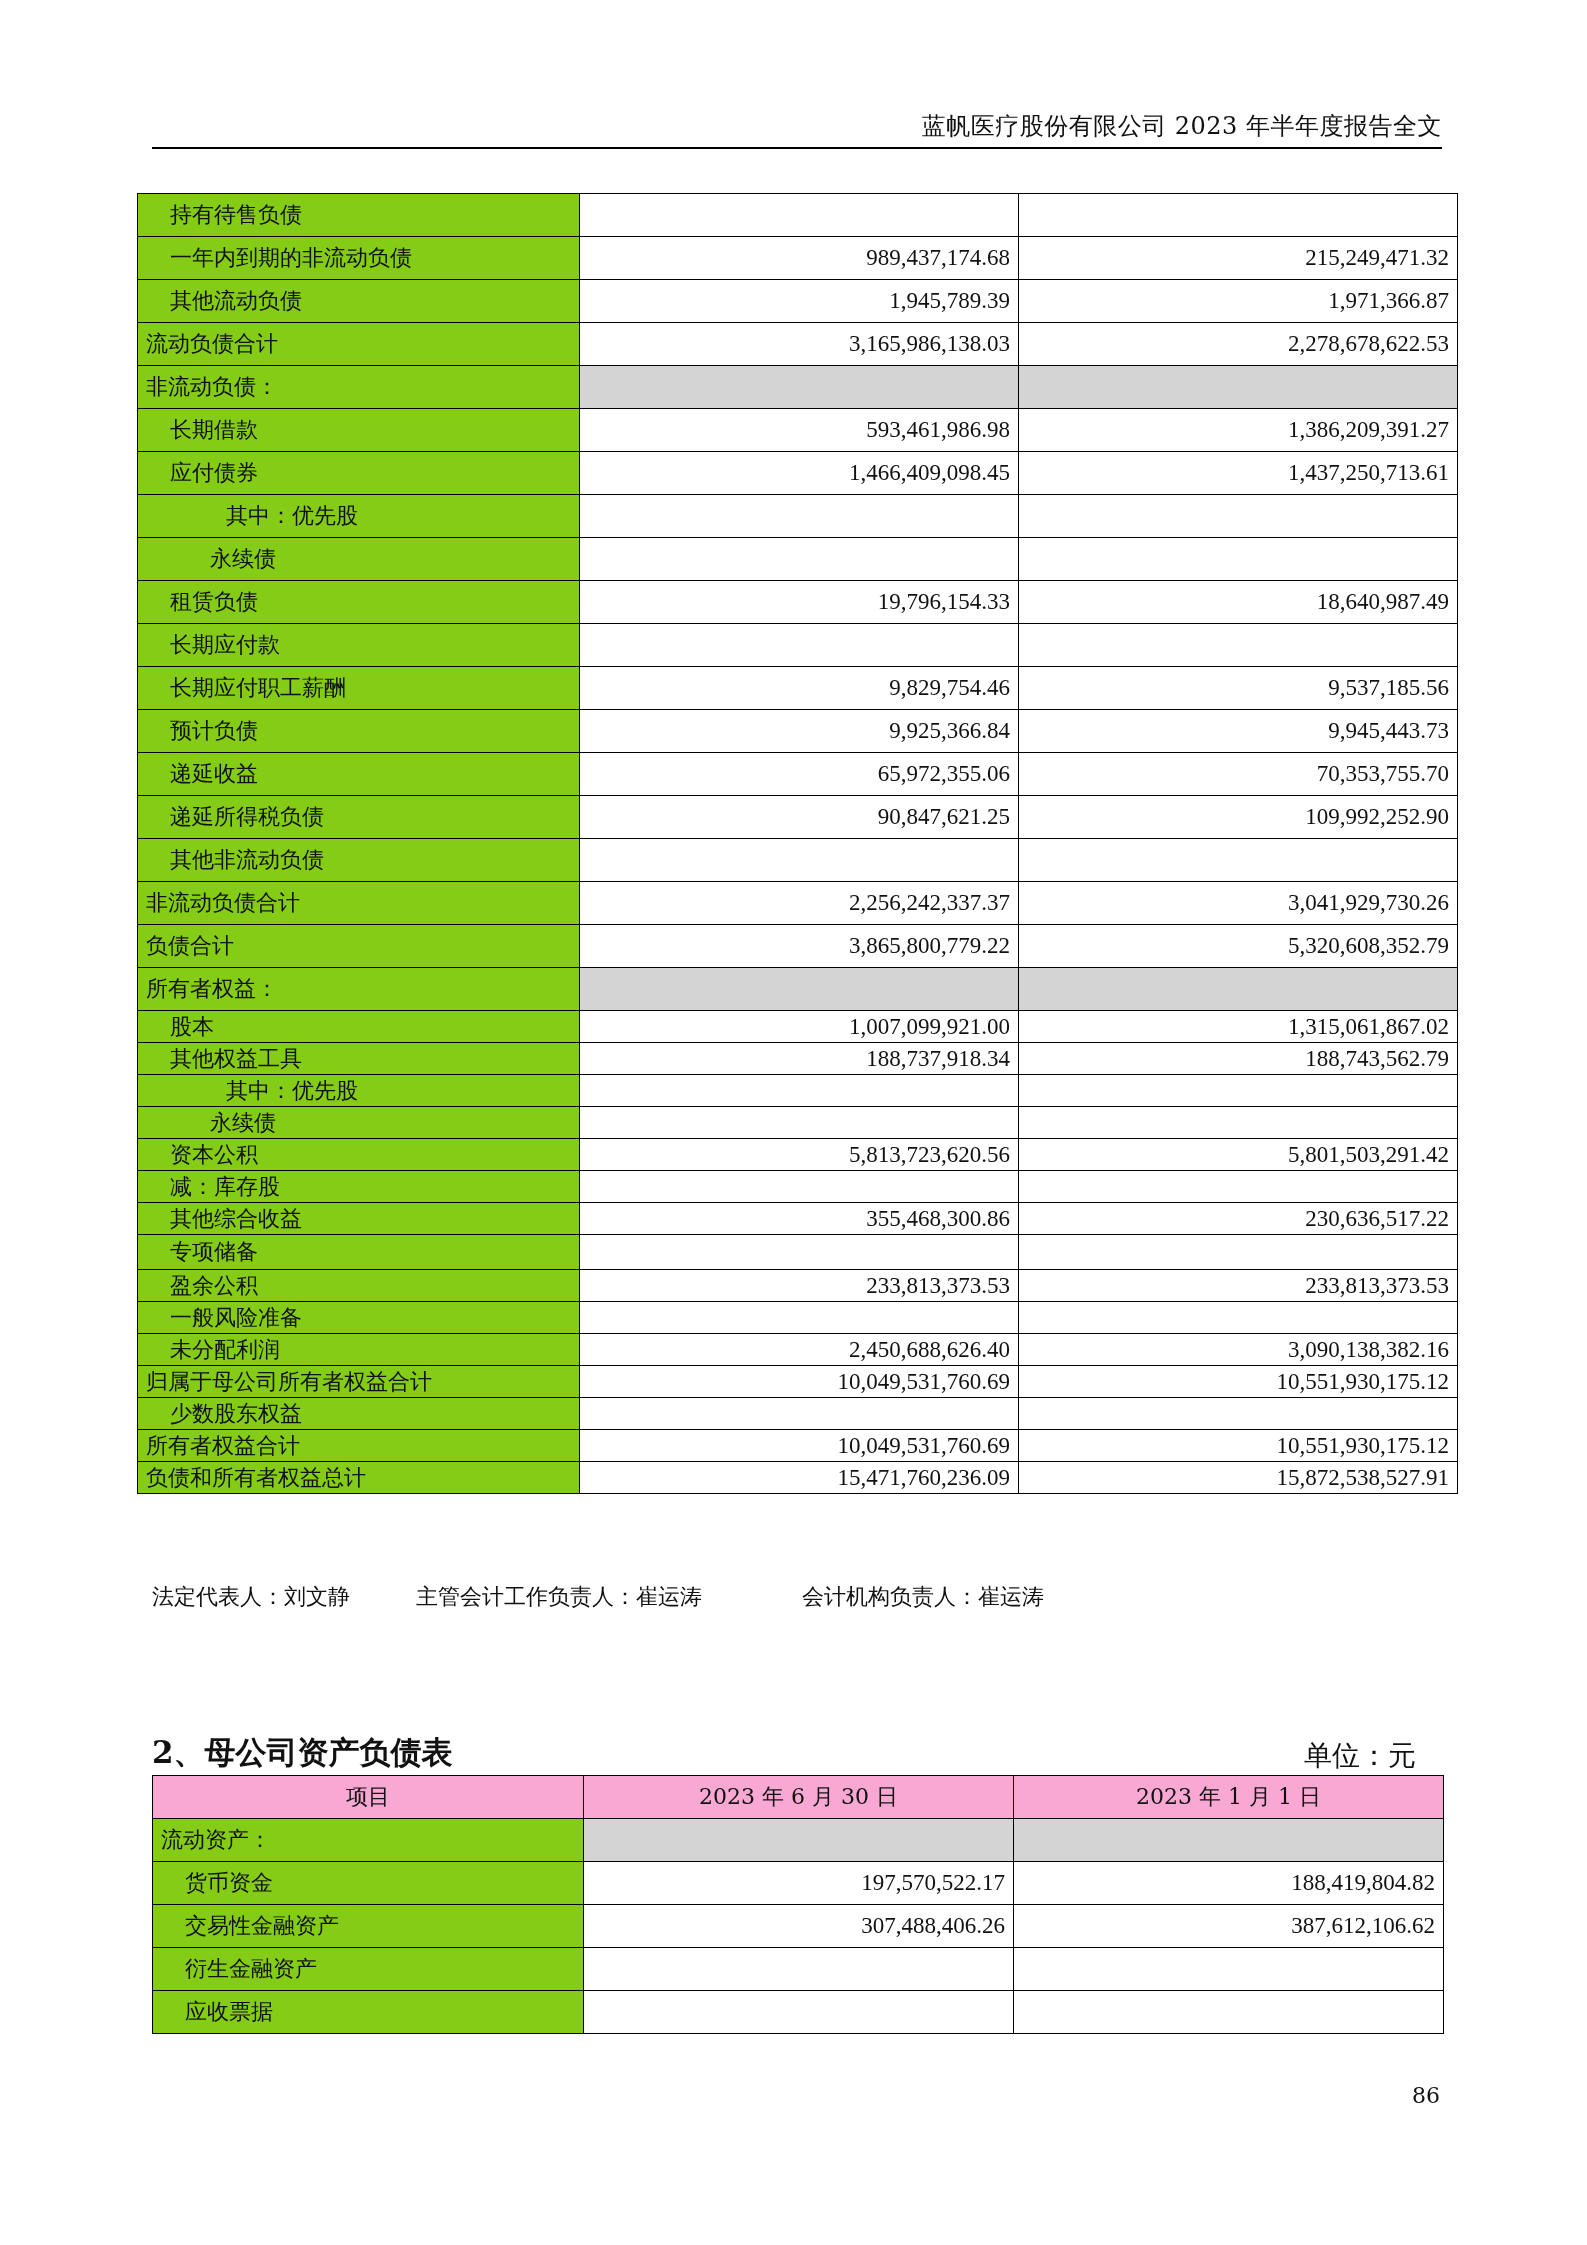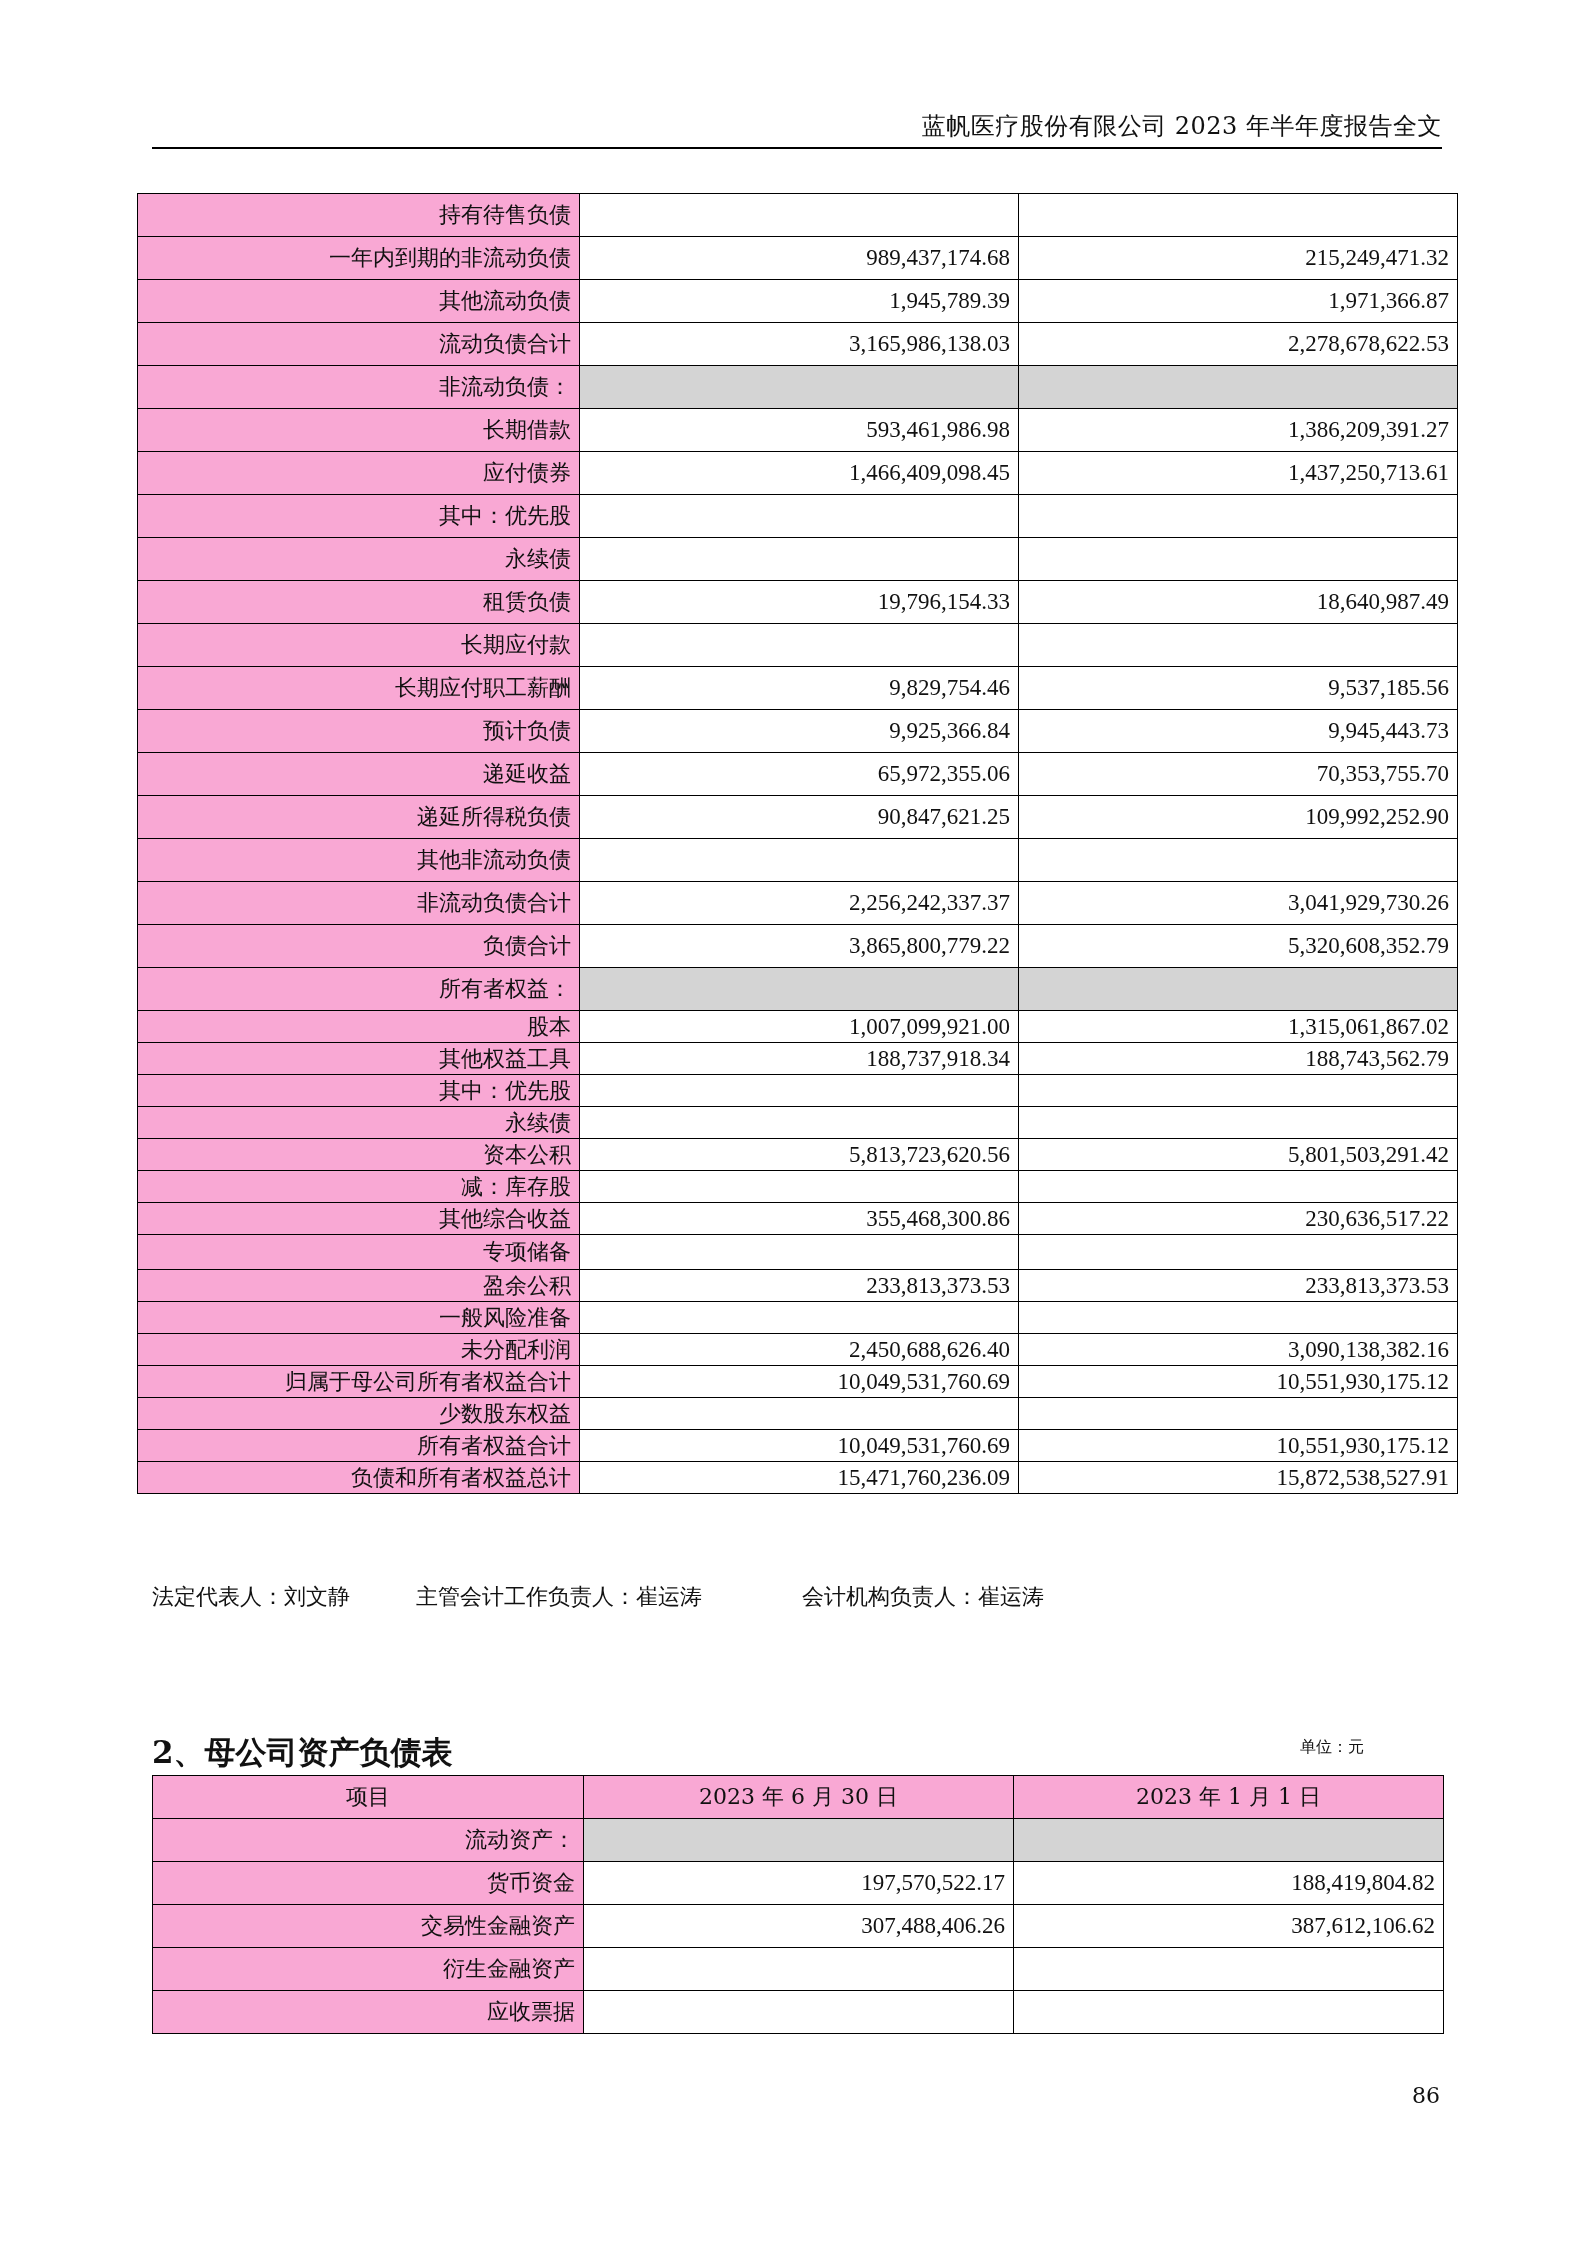--- a/index.html
+++ b/index.html
@@ -14,21 +14,21 @@
   }
   .header-rule {
     position: absolute; left: 152px; top: 147px; width: 1290px; height: 0;
     border-top: 2px solid #000;
   }
   table { border-collapse: collapse; position: absolute; table-layout: fixed; }
   td {
     border: 1.5px solid #000; padding: 0 8px; font-size: 22px; white-space: nowrap;
     overflow: hidden;
   }
-  td.label { background: #f9a8d4; text-align: right; }
+  td.label { background: #84cc16; text-align: left; }
   td.num { text-align: right; font-family: "Liberation Serif", serif; font-size: 23px; }
   td.section-cell { background: #d4d4d4; }
   td.hdr { background: #f9a8d4; text-align: center; }
   .ind0 { padding-left: 8px; }
   .ind1 { padding-left: 32px; }
   .ind2 { padding-left: 88px; font-family: Liberation Mono, monospace; }
   .ind3 { padding-left: 72px; }
 
   #table-consolidated { left: 137px; top: 193px; width: 1320px; }
   #table-consolidated col.c1 { width: 442px; }
@@ -39,21 +39,21 @@
   #table-consolidated tr.mid td { height: 34px; }
 
   .signatures {
     position: absolute; left: 152px; top: 1582px; font-size: 22px; white-space: pre;
   }
   .signatures span { display: inline-block; }
   .section-title {
     position: absolute; left: 152px; top: 1732px; font-size: 31px; font-weight: bold; text-align: right;
   }
   .unit-label {
-    position: absolute; left: 1300px; top: 1737px; width: 120px; text-align: left; font-size: 16px;
+    position: absolute; left: 1300px; top: 1737px; width: 120px; text-align: center; font-size: 28px;
   }
   #table-parent { left: 152px; top: 1775px; width: 1291px; }
   #table-parent col.c1 { width: 431px; }
   #table-parent col.c2 { width: 430px; }
   #table-parent col.c3 { width: 430px; }
   #table-parent tr td { height: 42px; }
   .page-number {
     position: absolute; left: 1380px; top: 2083px; width: 60px; text-align: right; font-size: 22px;
   }
 </style>

